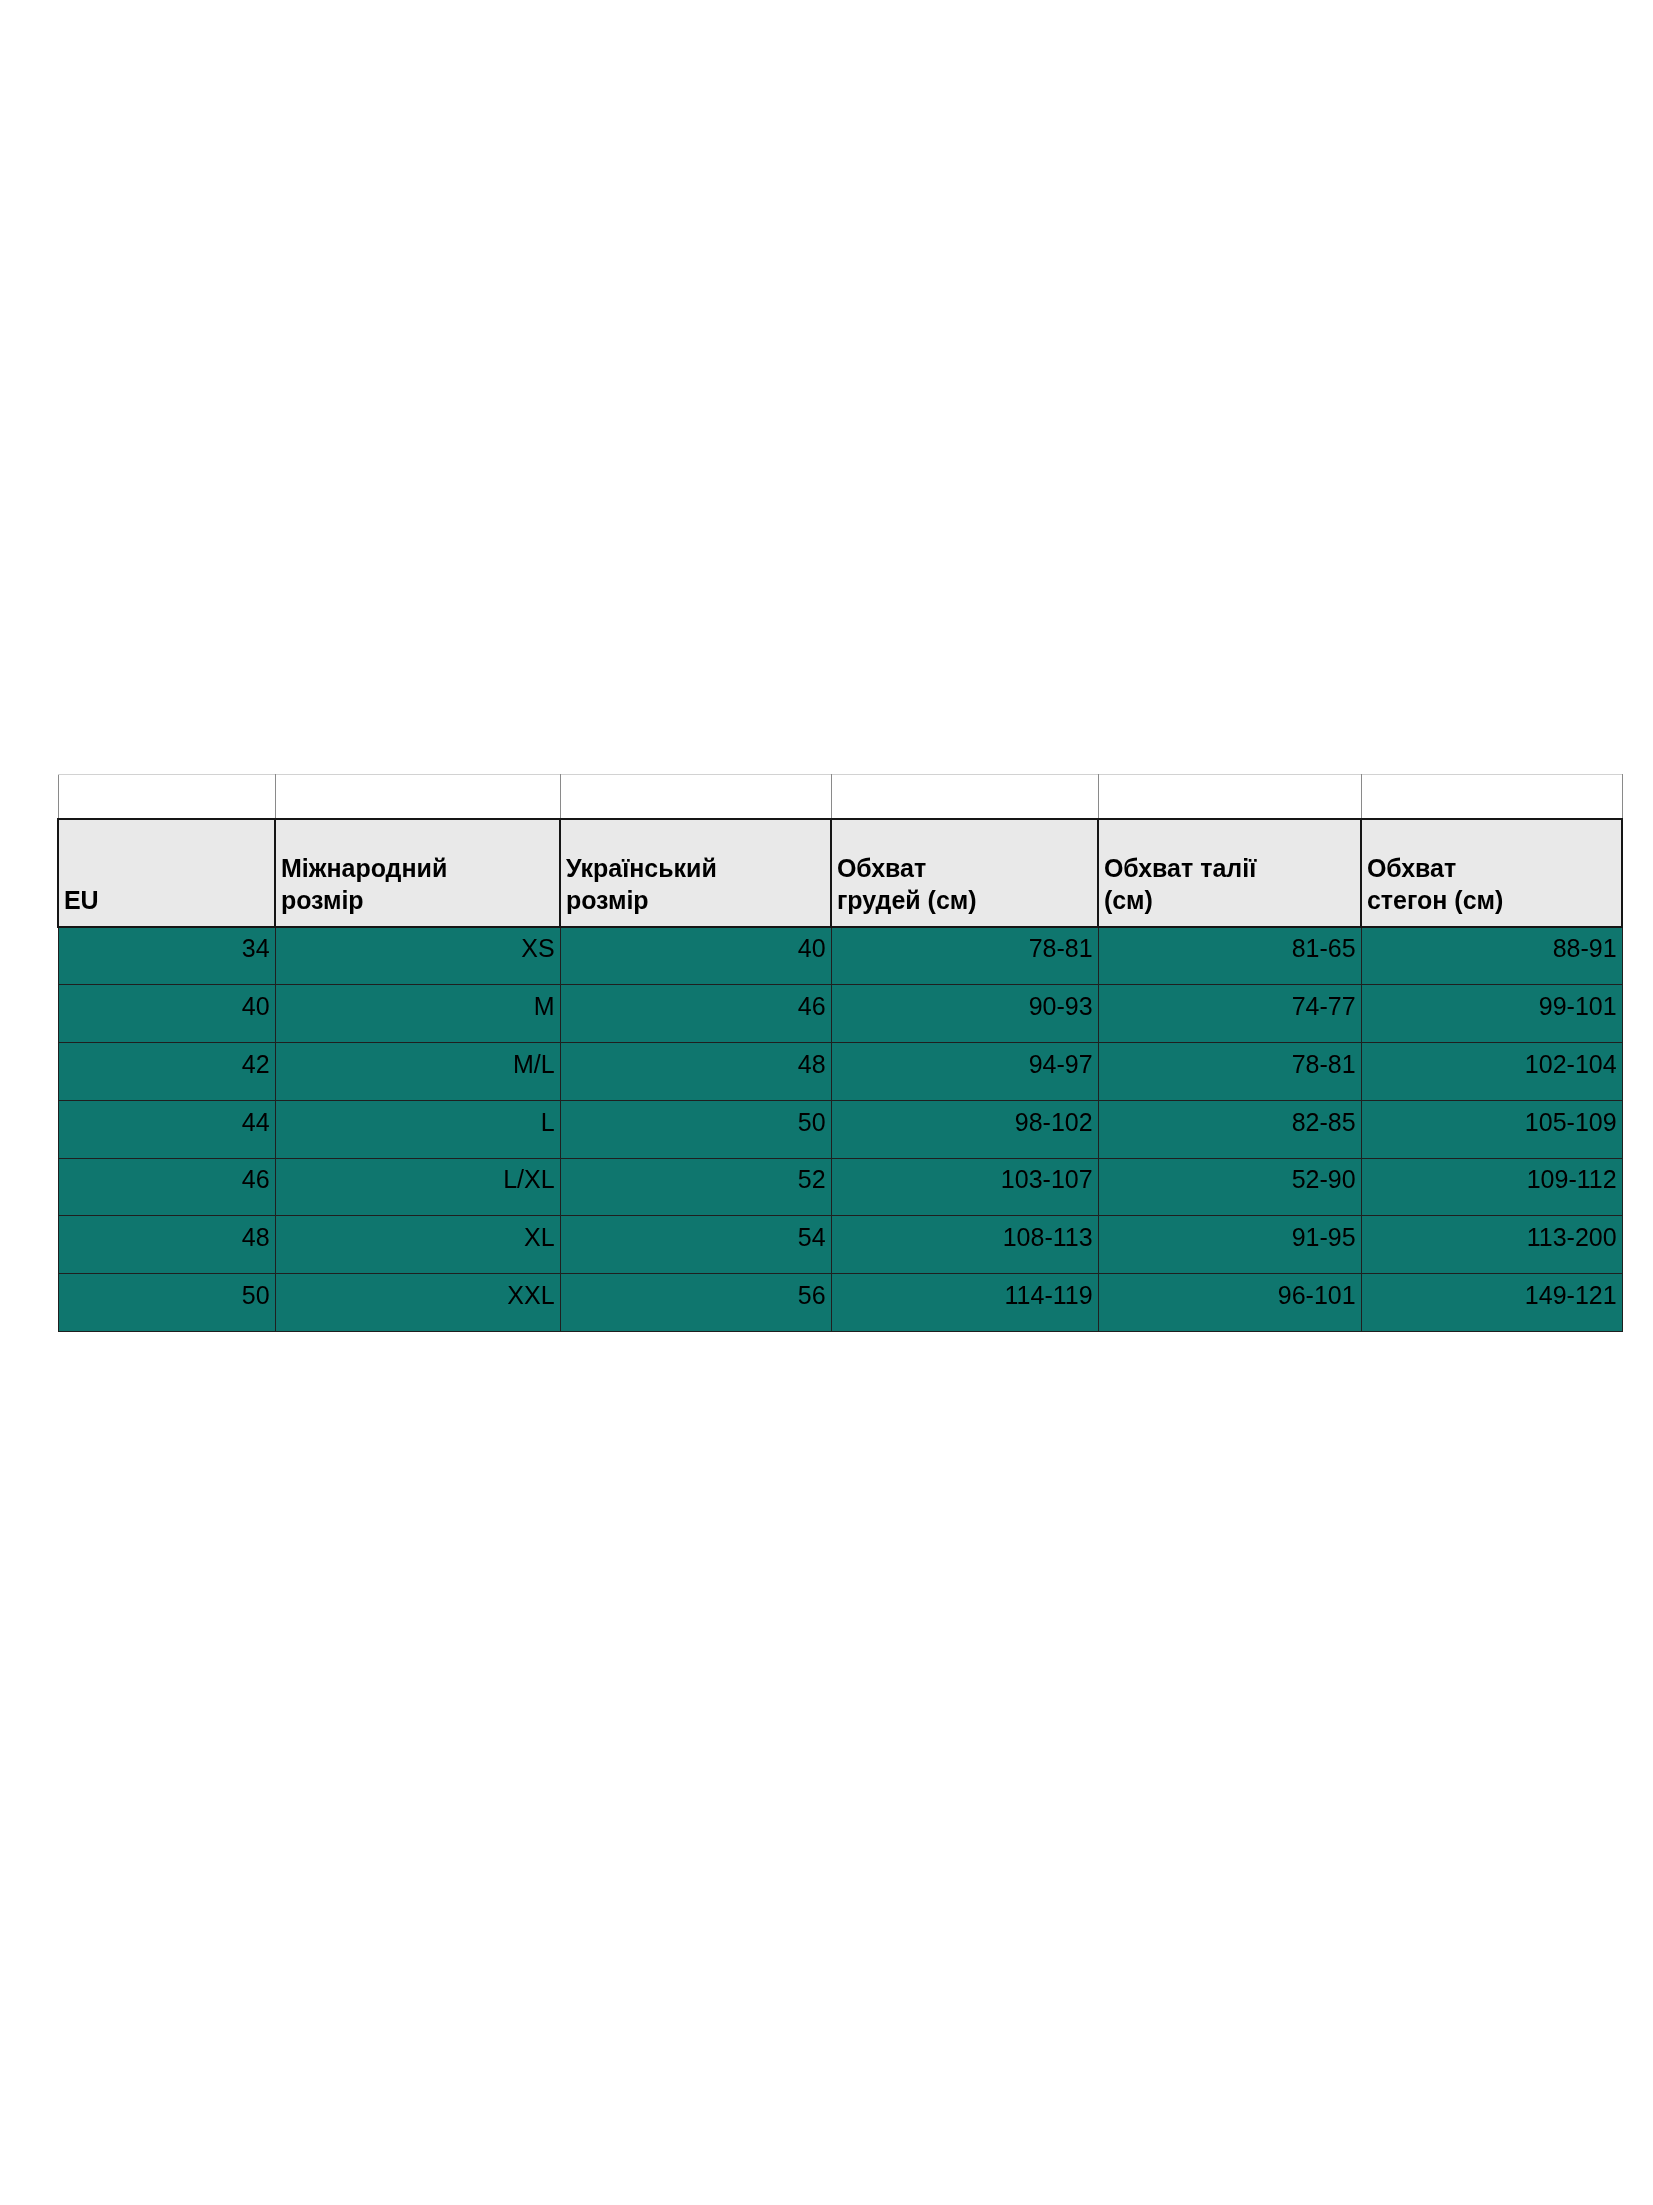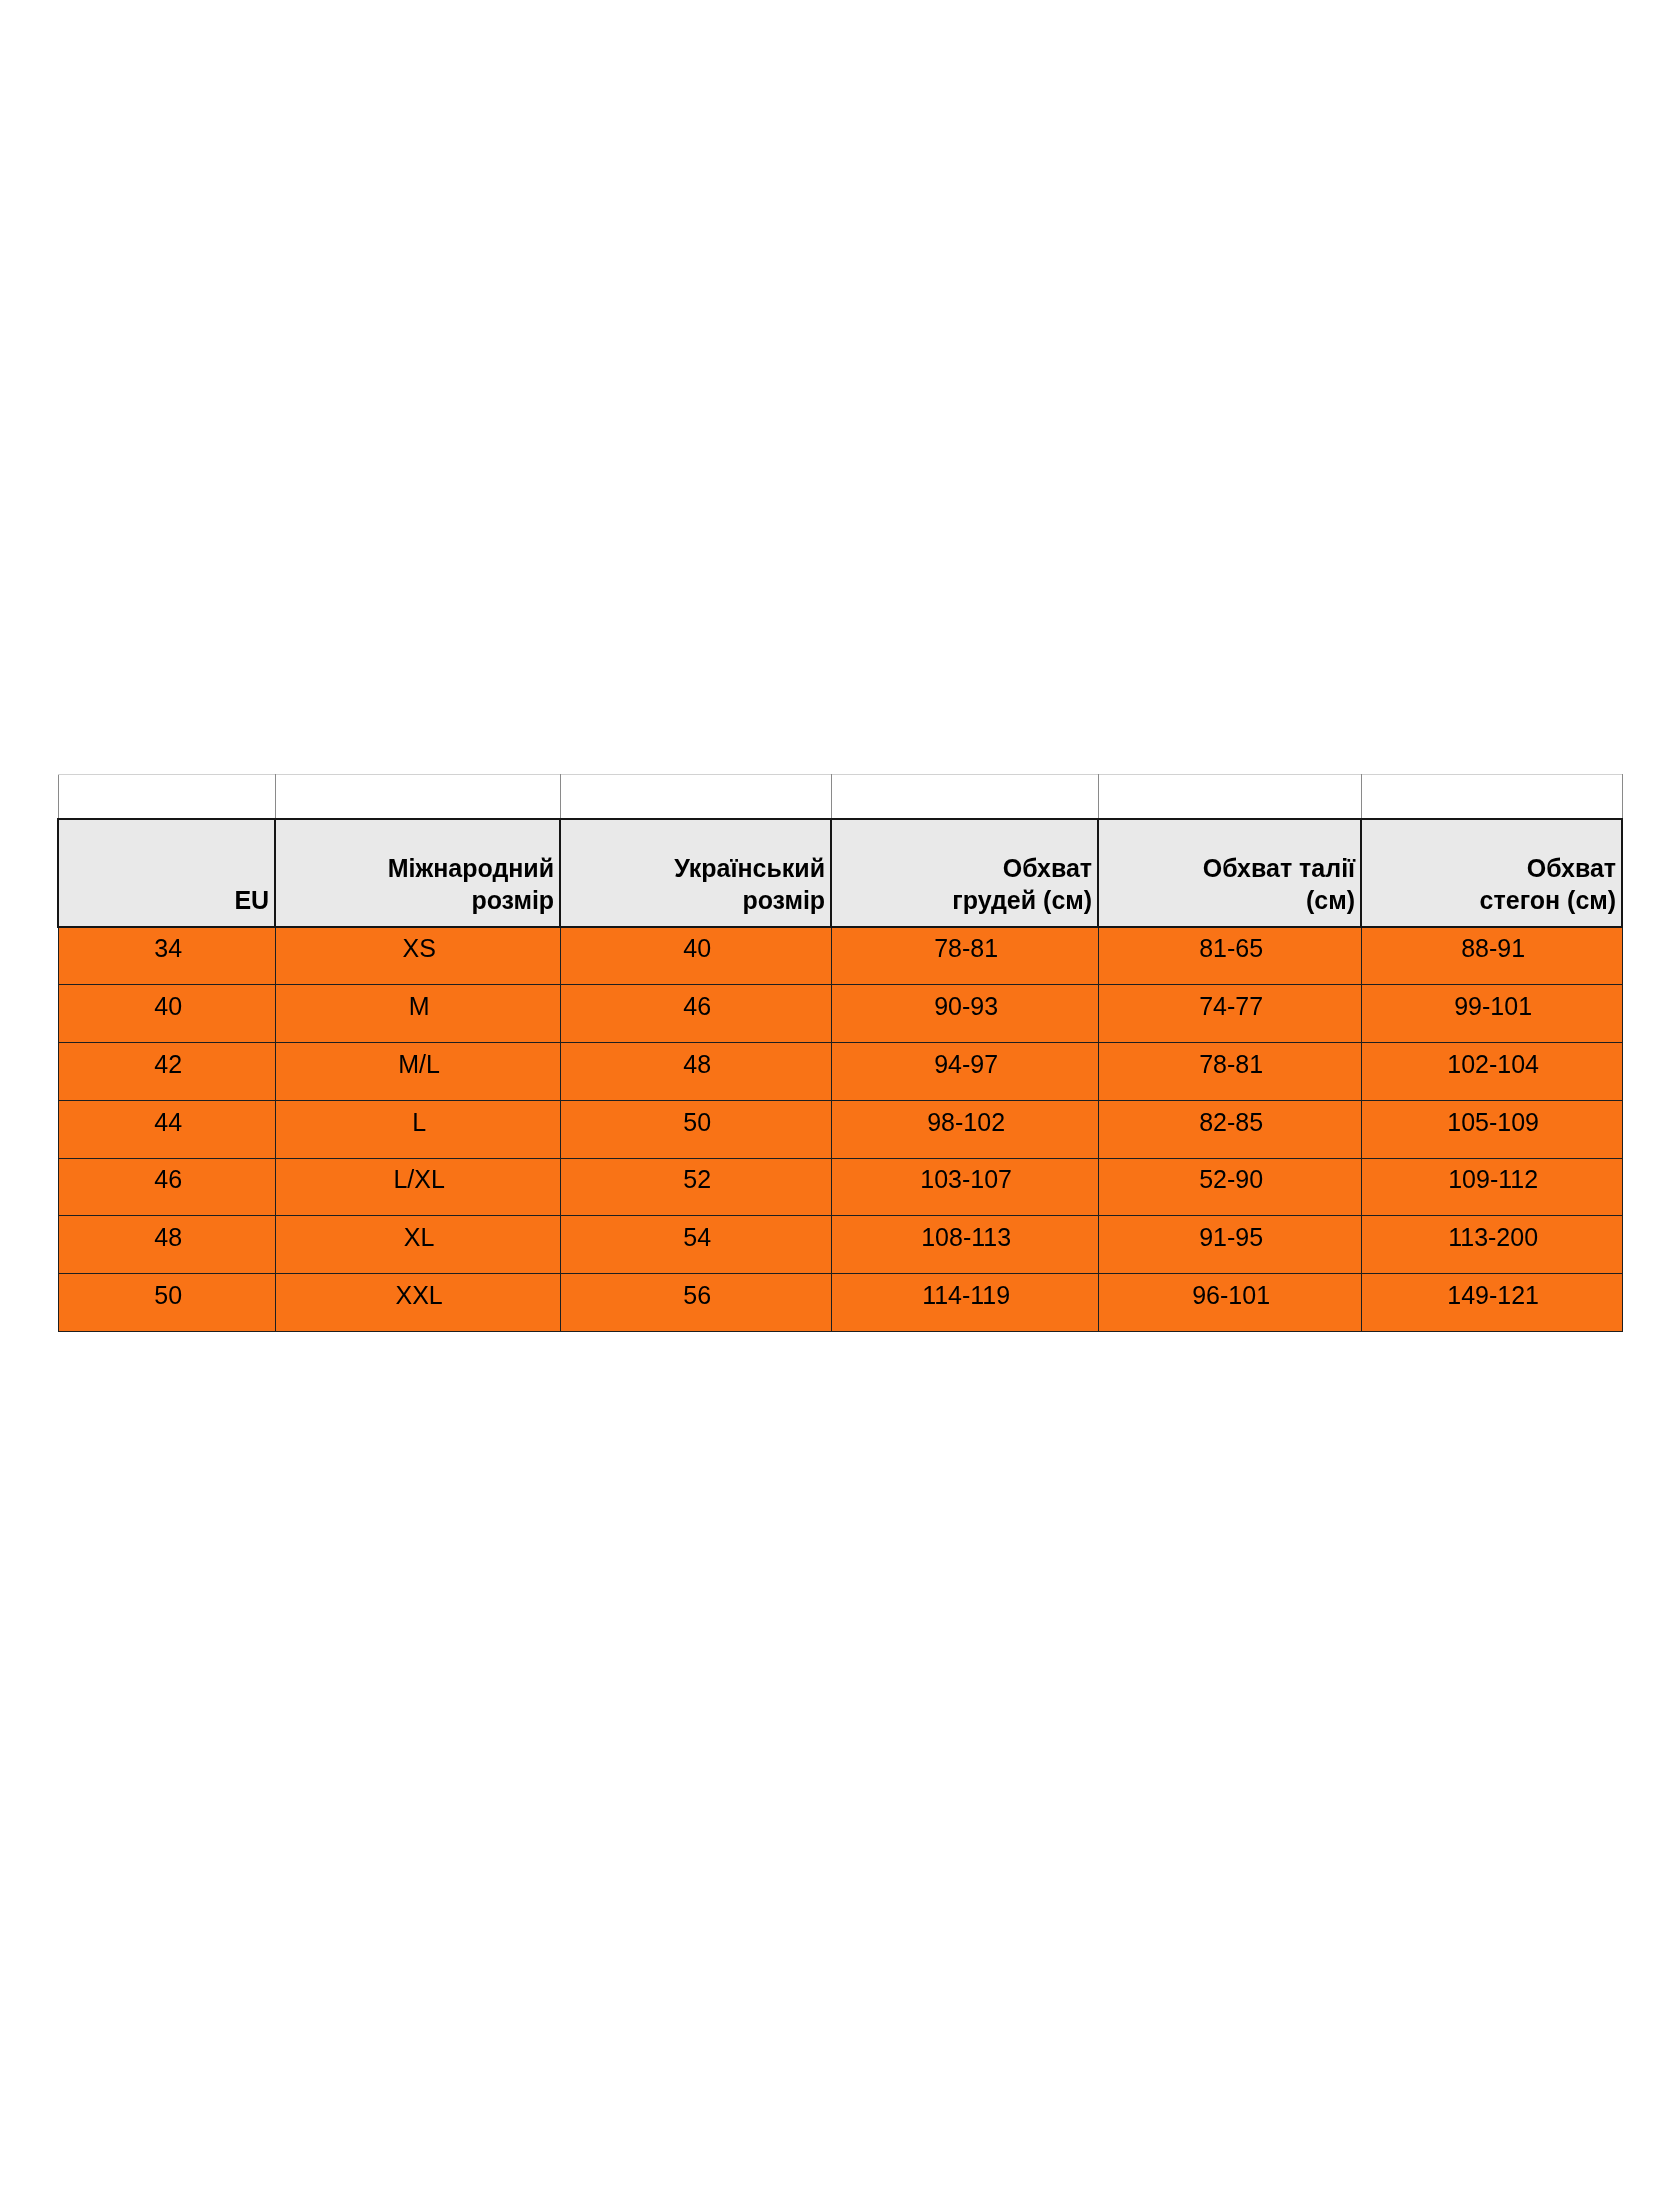--- a/index.html
+++ b/index.html
@@ -42,33 +42,33 @@
     background: #ffffff;
   }
   
   .size-table th {
     height: 96px;
     background: #e9e9e9;
     border: 2.5px solid #151515;
     font-weight: bold;
     font-size: 25px;
     line-height: 32px;
-    text-align: right;
+    text-align: left;
     vertical-align: bottom;
     padding: 0 4.9px 9.8px 4.9px;
     white-space: pre-line;
   }
   
   .row-data td {
     height: 51px;
     border: 1.6px solid #1f1f1f;
-    background: #f97316;
+    background: #0f766e;
     font-size: 25px;
     line-height: 30px;
-    text-align: center;
+    text-align: right;
     vertical-align: top;
     padding: 5.7px 4.9px 0 8.2px;
   }
 </style>
 </head>
 <body>
 
 <table class="size-table">
   <colgroup>
     <col style="width:217px">

